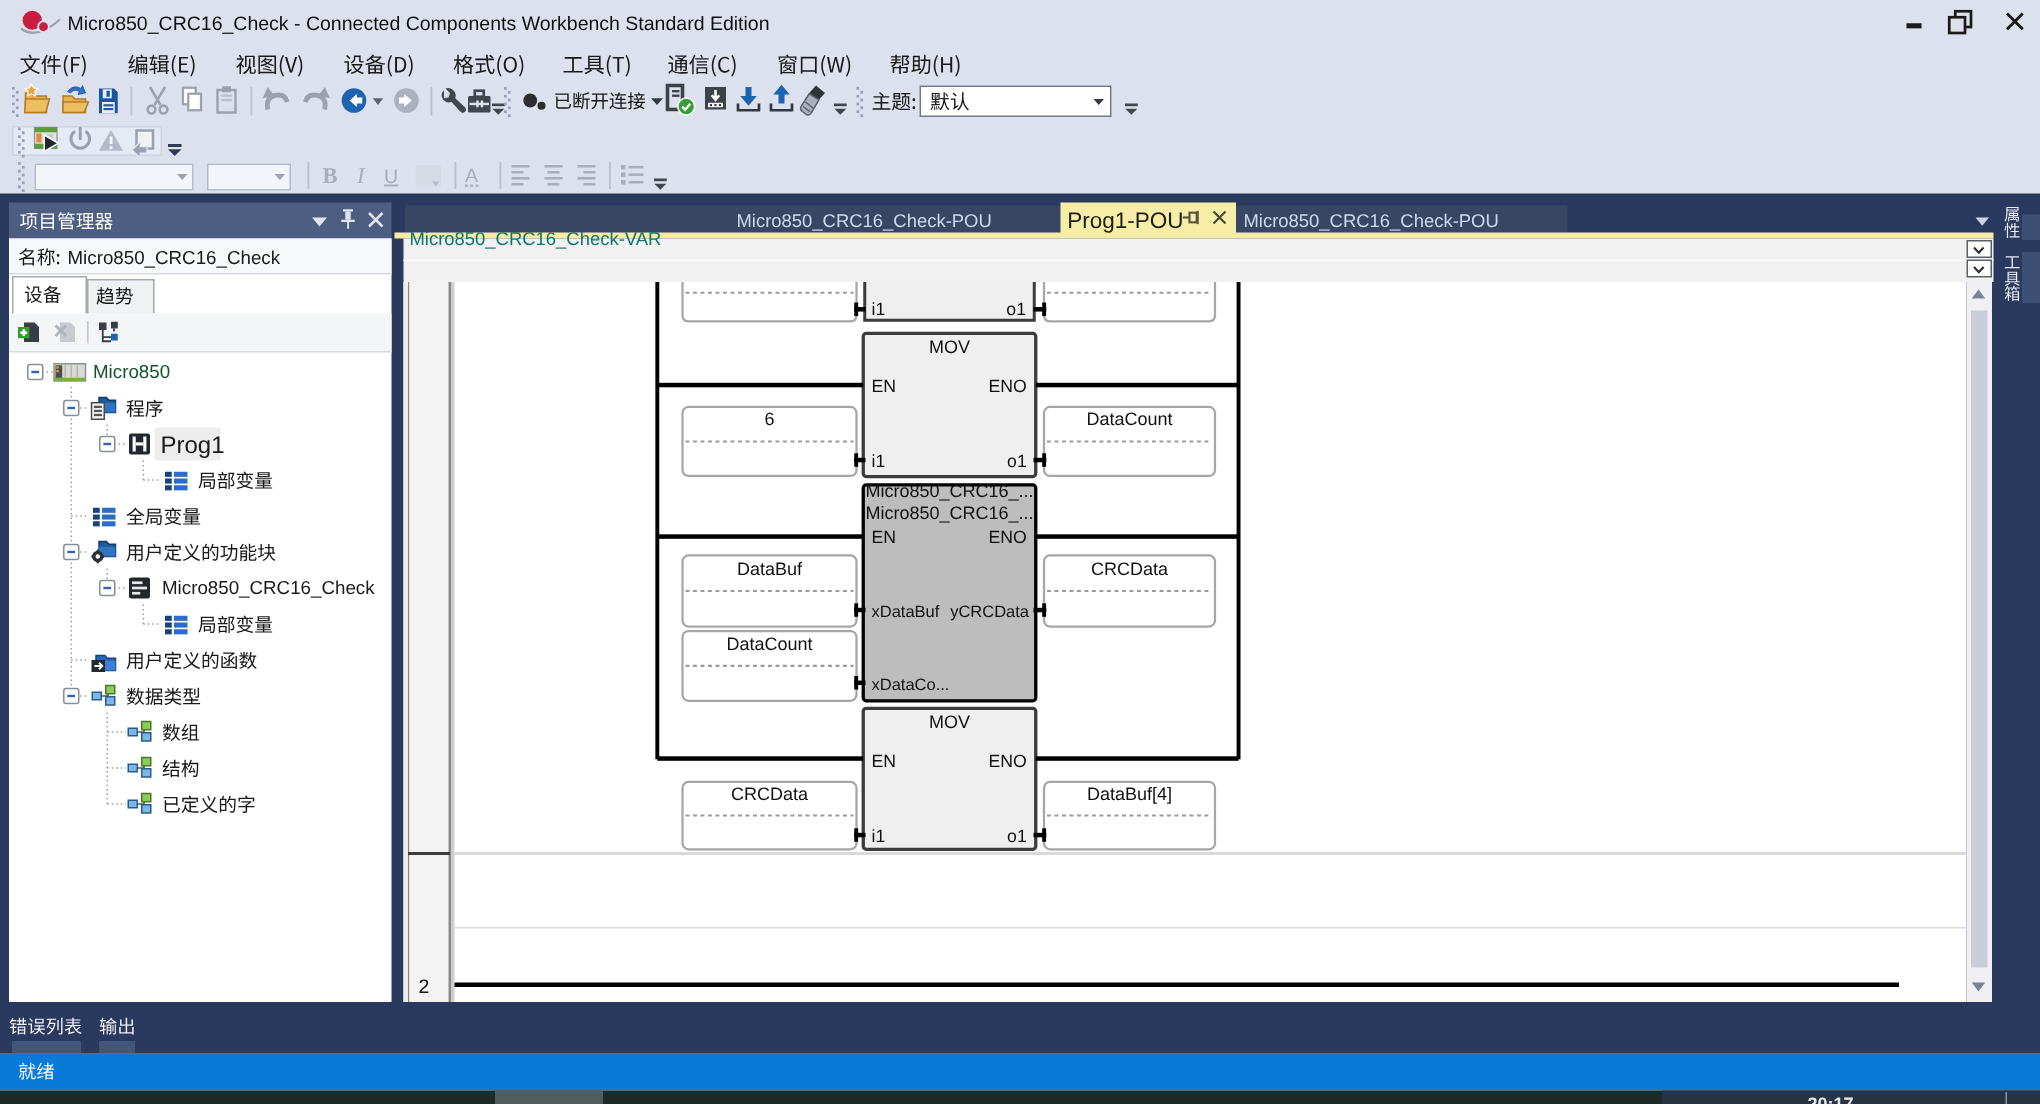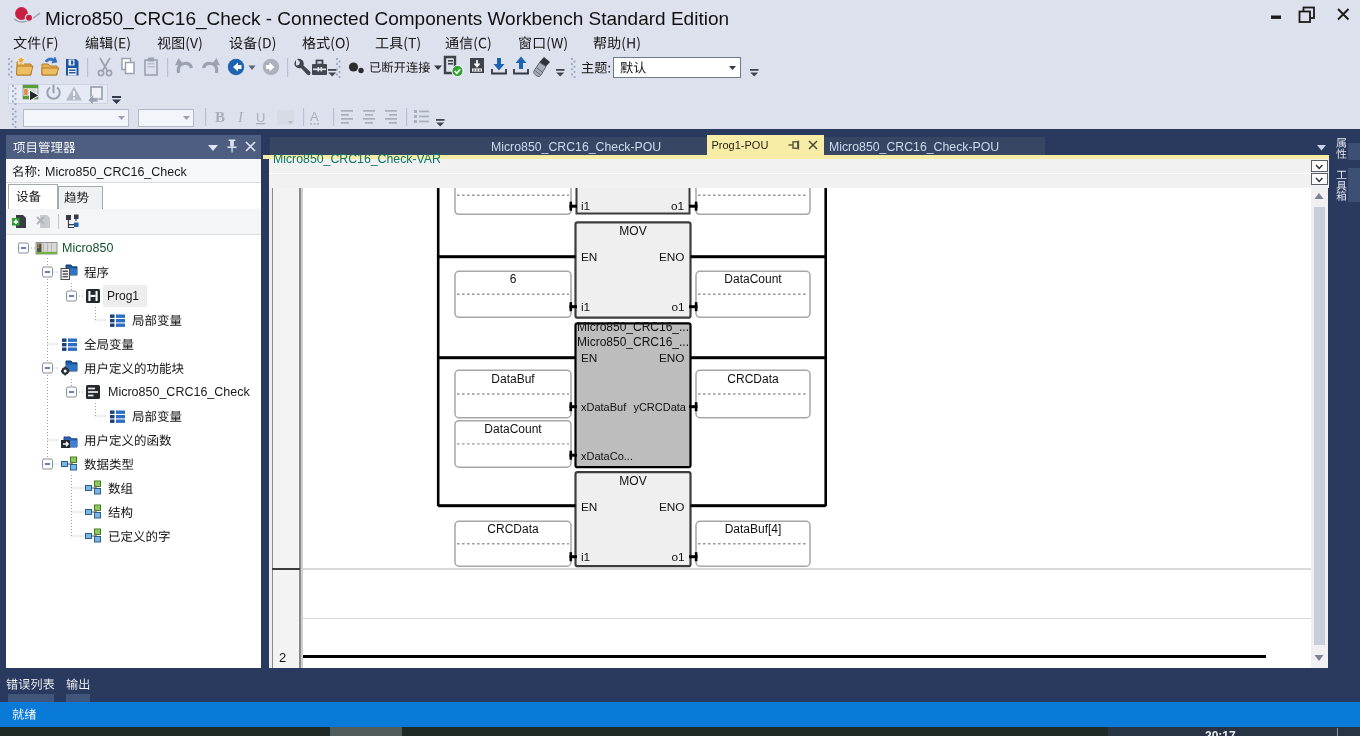--- a/index.html
+++ b/index.html
@@ -6,21 +6,21 @@
 .a{position:absolute}
 .txt{position:absolute;white-space:nowrap;z-index:6}
 </style></head><body>
 
 <div class="a" style="left:0;top:0;width:1360px;height:129px;background:#dce1ed"></div>
 <svg class="a" style="left:10px;top:4px" width="34" height="22" viewBox="0 0 34 22">
 <path d="M4 15 Q14 23 30 9" stroke="#9aa0ae" stroke-width="1.5" fill="none"></path>
 <circle cx="11.5" cy="9.5" r="6.4" fill="#c81e41"></circle>
     <circle cx="19" cy="13.8" r="3.6" fill="#c81e41" stroke="#dce1ed" stroke-width="1.3"></circle>
   </svg>
-<div class="txt" style="left:45px;top:8px;font-size:19px;color:#101010">Micro850_CRC16_Check - Connected Components Workbench Standard Edition</div>
+<div class="txt" style="left:45px;top:8px;font-size:13px;color:#101010">Micro850_CRC16_Check - Connected Components Workbench Standard Edition</div>
 <svg class="a" style="left:1255px;top:5px" width="100" height="20" viewBox="0 0 100 20">
 <rect x="16" y="10.5" width="10" height="3.4" fill="#1a1a1a"></rect>
 <rect x="48.5" y="2.5" width="10.5" height="10.5" fill="none" stroke="#1a1a1a" stroke-width="1.8"></rect>
 <rect x="44.5" y="6.5" width="10.5" height="10.5" fill="#dce1ed" stroke="#1a1a1a" stroke-width="1.8"></rect>
 <path d="M83 4 L93.5 14.5 M93.5 4 L83 14.5" stroke="#1a1a1a" stroke-width="1.9"></path>
   </svg>
 <svg style="position:absolute;left:13.0px;top:36.6px;overflow:visible;z-index:6" width="46" height="19" fill="#1a1a1a">
     <path transform="translate(0.00,11.28) scale(0.01410,-0.01410)" d="M423 823C453 774 485 707 497 666L580 693C566 734 531 799 501 847ZM50 664V590H206C265 438 344 307 447 200C337 108 202 40 36 -7C51 -25 75 -60 83 -78C250 -24 389 48 502 146C615 46 751 -28 915 -73C928 -52 950 -20 967 -4C807 36 671 107 560 201C661 304 738 432 796 590H954V664ZM504 253C410 348 336 462 284 590H711C661 455 592 344 504 253Z"></path>
     <path transform="translate(14.10,11.28) scale(0.01410,-0.01410)" d="M317 341V268H604V-80H679V268H953V341H679V562H909V635H679V828H604V635H470C483 680 494 728 504 775L432 790C409 659 367 530 309 447C327 438 359 420 373 409C400 451 425 504 446 562H604V341ZM268 836C214 685 126 535 32 437C45 420 67 381 75 363C107 397 137 437 167 480V-78H239V597C277 667 311 741 339 815Z"></path>
     <path transform="translate(28.20,11.28) scale(0.01410,-0.01410)" d="M239 -196 295 -171C209 -29 168 141 168 311C168 480 209 649 295 792L239 818C147 668 92 507 92 311C92 114 147 -47 239 -196Z"></path>
@@ -527,21 +527,21 @@
 <rect x="0.5" y="5.5" width="6" height="5" fill="#7ab7e8" stroke="#2a5d8a"></rect>
 <rect x="9.5" y="1" width="6" height="5.5" fill="#8ccc58" stroke="#4a7a2a"></rect>
 <rect x="9.5" y="8.5" width="6" height="5.5" fill="#7ab7e8" stroke="#2a5d8a"></rect>
     </g>
   </svg>
 <div class="txt" style="left:62px;top:241px;font-size:12.5px;color:#14532d">Micro850</div>
 <svg style="position:absolute;left:84.0px;top:266.8px;overflow:visible;z-index:6" width="25" height="17" fill="#1a1a1a">
     <path transform="translate(0.00,10.00) scale(0.01250,-0.01250)" d="M532 733H834V549H532ZM462 798V484H907V798ZM448 209V144H644V13H381V-53H963V13H718V144H919V209H718V330H941V396H425V330H644V209ZM361 826C287 792 155 763 43 744C52 728 62 703 65 687C112 693 162 702 212 712V558H49V488H202C162 373 93 243 28 172C41 154 59 124 67 103C118 165 171 264 212 365V-78H286V353C320 311 360 257 377 229L422 288C402 311 315 401 286 426V488H411V558H286V729C333 740 377 753 413 768Z"></path>
     <path transform="translate(12.50,10.00) scale(0.01250,-0.01250)" d="M371 437C438 408 518 370 583 336H230V271H542V8C542 -7 537 -11 517 -12C498 -13 431 -13 357 -11C367 -32 379 -60 383 -81C473 -81 533 -81 569 -70C606 -59 617 -38 617 7V271H833C799 225 761 178 729 146L789 116C841 166 897 245 949 317L895 340L882 336H697L705 344C685 356 658 370 629 384C712 429 798 493 857 554L808 591L791 587H288V525H724C678 485 619 444 564 416C514 439 461 462 416 481ZM471 824C486 795 504 759 517 728H120V450C120 305 113 102 31 -41C48 -49 81 -70 94 -83C180 69 193 295 193 450V658H951V728H603C589 761 564 809 543 845Z"></path>
   </svg>
-<div class="txt" style="left:107px;top:289px;font-size:12px;color:#1a1a1a">Prog1</div>
+<div class="txt" style="left:107px;top:289px;font-size:16px;color:#1a1a1a">Prog1</div>
 <svg style="position:absolute;left:132.0px;top:314.8px;overflow:visible;z-index:6" width="50" height="17" fill="#1a1a1a">
     <path transform="translate(0.00,10.00) scale(0.01250,-0.01250)" d="M153 788V549C153 386 141 156 28 -6C44 -15 76 -40 88 -54C173 68 207 231 220 377H836C825 121 813 25 791 2C782 -9 772 -11 754 -11C735 -11 686 -10 633 -6C645 -26 653 -55 654 -76C708 -80 760 -80 788 -77C819 -74 838 -67 857 -45C887 -9 899 103 912 409C913 420 913 444 913 444H225L227 530H843V788ZM227 723H768V595H227ZM308 298V-19H378V39H690V298ZM378 236H620V101H378Z"></path>
     <path transform="translate(12.50,10.00) scale(0.01250,-0.01250)" d="M141 628C168 574 195 502 204 455L272 475C263 521 236 591 206 645ZM627 787V-78H694V718H855C828 639 789 533 751 448C841 358 866 284 866 222C867 187 860 155 840 143C829 136 814 133 799 132C779 132 751 132 722 135C734 114 741 83 742 64C771 62 803 62 828 65C852 68 874 74 890 85C923 108 936 156 936 215C936 284 914 363 824 457C867 550 913 664 948 757L897 790L885 787ZM247 826C262 794 278 755 289 722H80V654H552V722H366C355 756 334 806 314 844ZM433 648C417 591 387 508 360 452H51V383H575V452H433C458 504 485 572 508 631ZM109 291V-73H180V-26H454V-66H529V291ZM180 42V223H454V42Z"></path>
     <path transform="translate(25.00,10.00) scale(0.01250,-0.01250)" d="M223 629C193 558 143 486 88 438C105 429 133 409 147 397C200 450 257 530 290 611ZM691 591C752 534 825 450 861 396L920 435C885 487 812 567 747 623ZM432 831C450 803 470 767 483 738H70V671H347V367H422V671H576V368H651V671H930V738H567C554 769 527 816 504 849ZM133 339V272H213C266 193 338 128 424 75C312 30 183 1 52 -16C65 -32 83 -63 89 -82C233 -59 375 -22 499 34C617 -24 758 -62 913 -82C922 -62 940 -33 956 -16C815 -1 686 29 576 74C680 133 766 210 823 309L775 342L762 339ZM296 272H709C658 206 585 152 500 109C416 153 347 207 296 272Z"></path>
     <path transform="translate(37.50,10.00) scale(0.01250,-0.01250)" d="M250 665H747V610H250ZM250 763H747V709H250ZM177 808V565H822V808ZM52 522V465H949V522ZM230 273H462V215H230ZM535 273H777V215H535ZM230 373H462V317H230ZM535 373H777V317H535ZM47 3V-55H955V3H535V61H873V114H535V169H851V420H159V169H462V114H131V61H462V3Z"></path>
   </svg>
 <svg style="position:absolute;left:84.0px;top:338.8px;overflow:visible;z-index:6" width="50" height="17" fill="#1a1a1a">
     <path transform="translate(0.00,10.00) scale(0.01250,-0.01250)" d="M493 851C392 692 209 545 26 462C45 446 67 421 78 401C118 421 158 444 197 469V404H461V248H203V181H461V16H76V-52H929V16H539V181H809V248H539V404H809V470C847 444 885 420 925 397C936 419 958 445 977 460C814 546 666 650 542 794L559 820ZM200 471C313 544 418 637 500 739C595 630 696 546 807 471Z"></path>
     <path transform="translate(12.50,10.00) scale(0.01250,-0.01250)" d="M153 788V549C153 386 141 156 28 -6C44 -15 76 -40 88 -54C173 68 207 231 220 377H836C825 121 813 25 791 2C782 -9 772 -11 754 -11C735 -11 686 -10 633 -6C645 -26 653 -55 654 -76C708 -80 760 -80 788 -77C819 -74 838 -67 857 -45C887 -9 899 103 912 409C913 420 913 444 913 444H225L227 530H843V788ZM227 723H768V595H227ZM308 298V-19H378V39H690V298ZM378 236H620V101H378Z"></path>
     <path transform="translate(25.00,10.00) scale(0.01250,-0.01250)" d="M223 629C193 558 143 486 88 438C105 429 133 409 147 397C200 450 257 530 290 611ZM691 591C752 534 825 450 861 396L920 435C885 487 812 567 747 623ZM432 831C450 803 470 767 483 738H70V671H347V367H422V671H576V368H651V671H930V738H567C554 769 527 816 504 849ZM133 339V272H213C266 193 338 128 424 75C312 30 183 1 52 -16C65 -32 83 -63 89 -82C233 -59 375 -22 499 34C617 -24 758 -62 913 -82C922 -62 940 -33 956 -16C815 -1 686 29 576 74C680 133 766 210 823 309L775 342L762 339ZM296 272H709C658 206 585 152 500 109C416 153 347 207 296 272Z"></path>
@@ -591,21 +591,21 @@
     <path transform="translate(0.00,10.00) scale(0.01250,-0.01250)" d="M93 778V703H747V440H222V605H146V102C146 -22 197 -52 359 -52C397 -52 695 -52 735 -52C900 -52 933 3 952 187C930 191 896 204 876 218C862 57 845 22 736 22C668 22 408 22 355 22C245 22 222 37 222 101V366H747V316H825V778Z"></path>
     <path transform="translate(12.50,10.00) scale(0.01250,-0.01250)" d="M224 378C203 197 148 54 36 -33C54 -44 85 -69 97 -83C164 -25 212 51 247 144C339 -29 489 -64 698 -64H932C935 -42 949 -6 960 12C911 11 739 11 702 11C643 11 588 14 538 23V225H836V295H538V459H795V532H211V459H460V44C378 75 315 134 276 239C286 280 294 324 300 370ZM426 826C443 796 461 758 472 727H82V509H156V656H841V509H918V727H558C548 760 522 810 500 847Z"></path>
     <path transform="translate(25.00,10.00) scale(0.01250,-0.01250)" d="M413 819C449 744 494 642 512 576L580 604C560 670 516 768 478 844ZM792 767C730 575 638 405 503 268C377 395 279 553 214 725L145 703C218 516 318 349 447 214C338 118 203 40 36 -15C50 -31 68 -60 77 -79C249 -19 388 62 501 162C616 56 752 -27 910 -79C922 -59 945 -28 962 -12C808 35 672 114 558 216C701 361 798 539 869 743Z"></path>
     <path transform="translate(37.50,10.00) scale(0.01250,-0.01250)" d="M552 423C607 350 675 250 705 189L769 229C736 288 667 385 610 456ZM240 842C232 794 215 728 199 679H87V-54H156V25H435V679H268C285 722 304 778 321 828ZM156 612H366V401H156ZM156 93V335H366V93ZM598 844C566 706 512 568 443 479C461 469 492 448 506 436C540 484 572 545 600 613H856C844 212 828 58 796 24C784 10 773 7 753 7C730 7 670 8 604 13C618 -6 627 -38 629 -59C685 -62 744 -64 778 -61C814 -57 836 -49 859 -19C899 30 913 185 928 644C929 654 929 682 929 682H627C643 729 658 779 670 828Z"></path>
     <path transform="translate(50.00,10.00) scale(0.01250,-0.01250)" d="M460 363V300H69V228H460V14C460 0 455 -5 437 -6C419 -6 354 -6 287 -4C300 -24 314 -58 319 -79C404 -79 457 -78 492 -67C528 -54 539 -32 539 12V228H930V300H539V337C627 384 717 452 779 516L728 555L711 551H233V480H635C584 436 519 392 460 363ZM424 824C443 798 462 765 475 736H80V529H154V664H843V529H920V736H563C549 769 523 814 497 847Z"></path>
   </svg>
 <div class="a" style="left:270px;top:136.6px;width:775px;height:19.7px;background:#364663"></div>
 <div class="txt" style="left:273px;top:152px;font-size:12.3px;color:#0f766e">Micro850_CRC16_Check-VAR</div>
 <div class="txt" style="left:491px;top:139.5px;font-size:12.3px;color:#cdd9ec">Micro850_CRC16_Check-POU</div>
 <div class="a" style="left:707px;top:135.2px;width:117px;height:21px;background:#f8eda7"></div>
-<div class="txt" style="left:711.5px;top:138.6px;font-size:11px;color:#1e1e14">Prog1-POU</div>
+<div class="txt" style="left:711.5px;top:138.6px;font-size:15px;color:#1e1e14">Prog1-POU</div>
 <svg class="a" style="left:786px;top:136px" width="36" height="18" viewBox="0 0 36 18">
 <g stroke="#55553f" fill="none" stroke-width="1.4">
       <path d="M2.5 9 h4.5"></path>
       <rect x="7" y="5.8" width="4.8" height="6.4"></rect>
       <path d="M12.4 4.6 v8.8" stroke-width="1.5"></path>
     </g>
 <path d="M23 5 l8 8 M31 5 l-8 8" stroke="#4a4a3a" stroke-width="1.5"></path>
   </svg>
 <div class="txt" style="left:829px;top:139.5px;font-size:12.3px;color:#cdd9ec">Micro850_CRC16_Check-POU</div>
 <svg class="a" style="left:1315px;top:143px" width="14" height="10">

